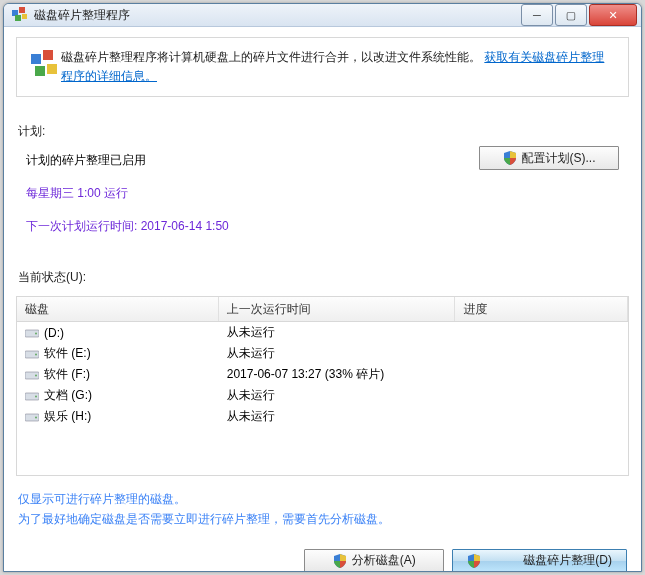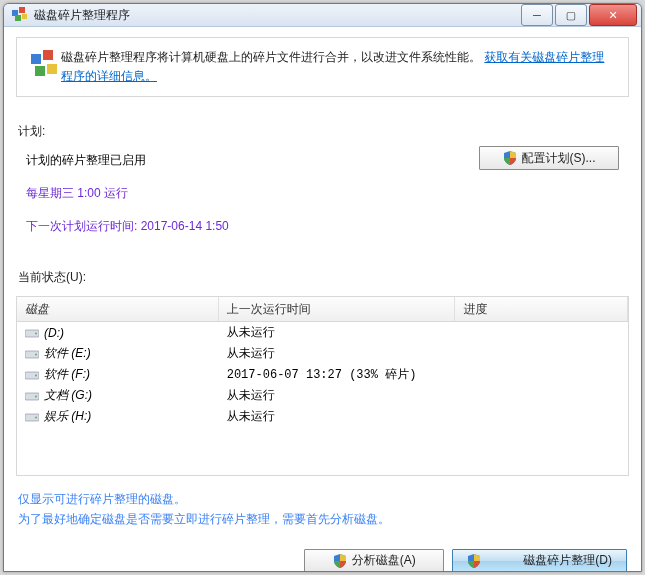--- a/index.html
+++ b/index.html
@@ -129,22 +129,22 @@
   align-items: center;
 }
 .table-head > div {
   border-right: 1px solid #e0e0e0;
   padding: 0 8px;
   color: #333;
   height: 100%;
   display: flex;
   align-items: center;
 }
-.col1 { width: 190px; font-style: italic; }
-.col2 { width: 226px; font-family: Liberation Mono, monospace; }
+.col1 { width: 190px; }
+.col2 { width: 226px; }
 .col3 { width: 160px; }
 .table-body { }
 .row {
   display: flex;
   height: 21px;
   align-items: center;
 }
 .row.sel {
   background: #f2f2f2;
   outline: 2px solid #d93b33;

